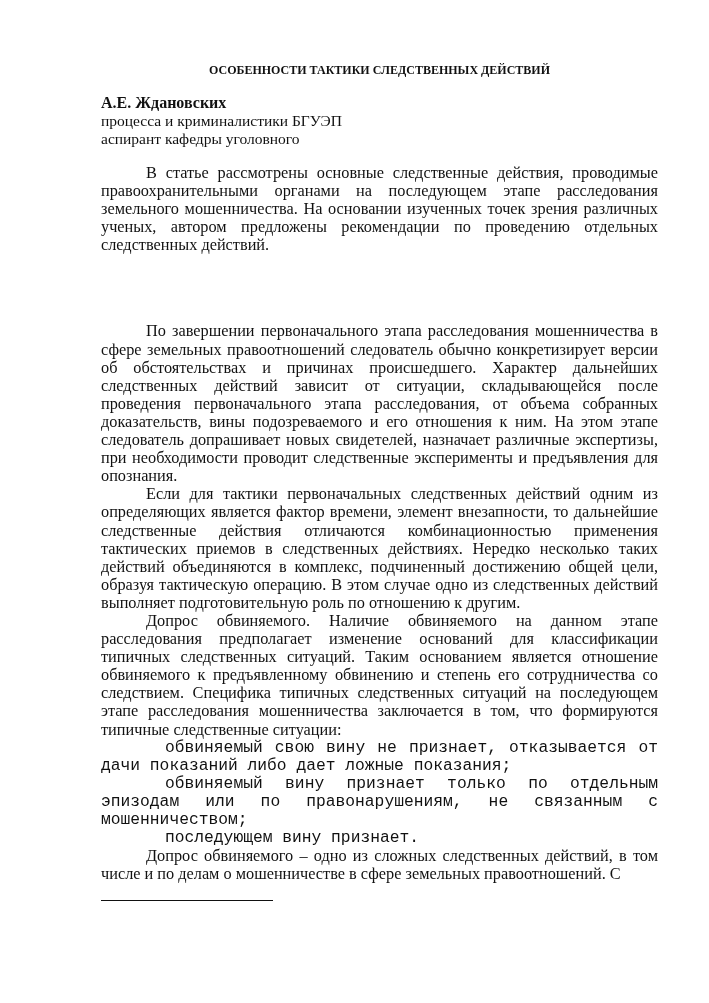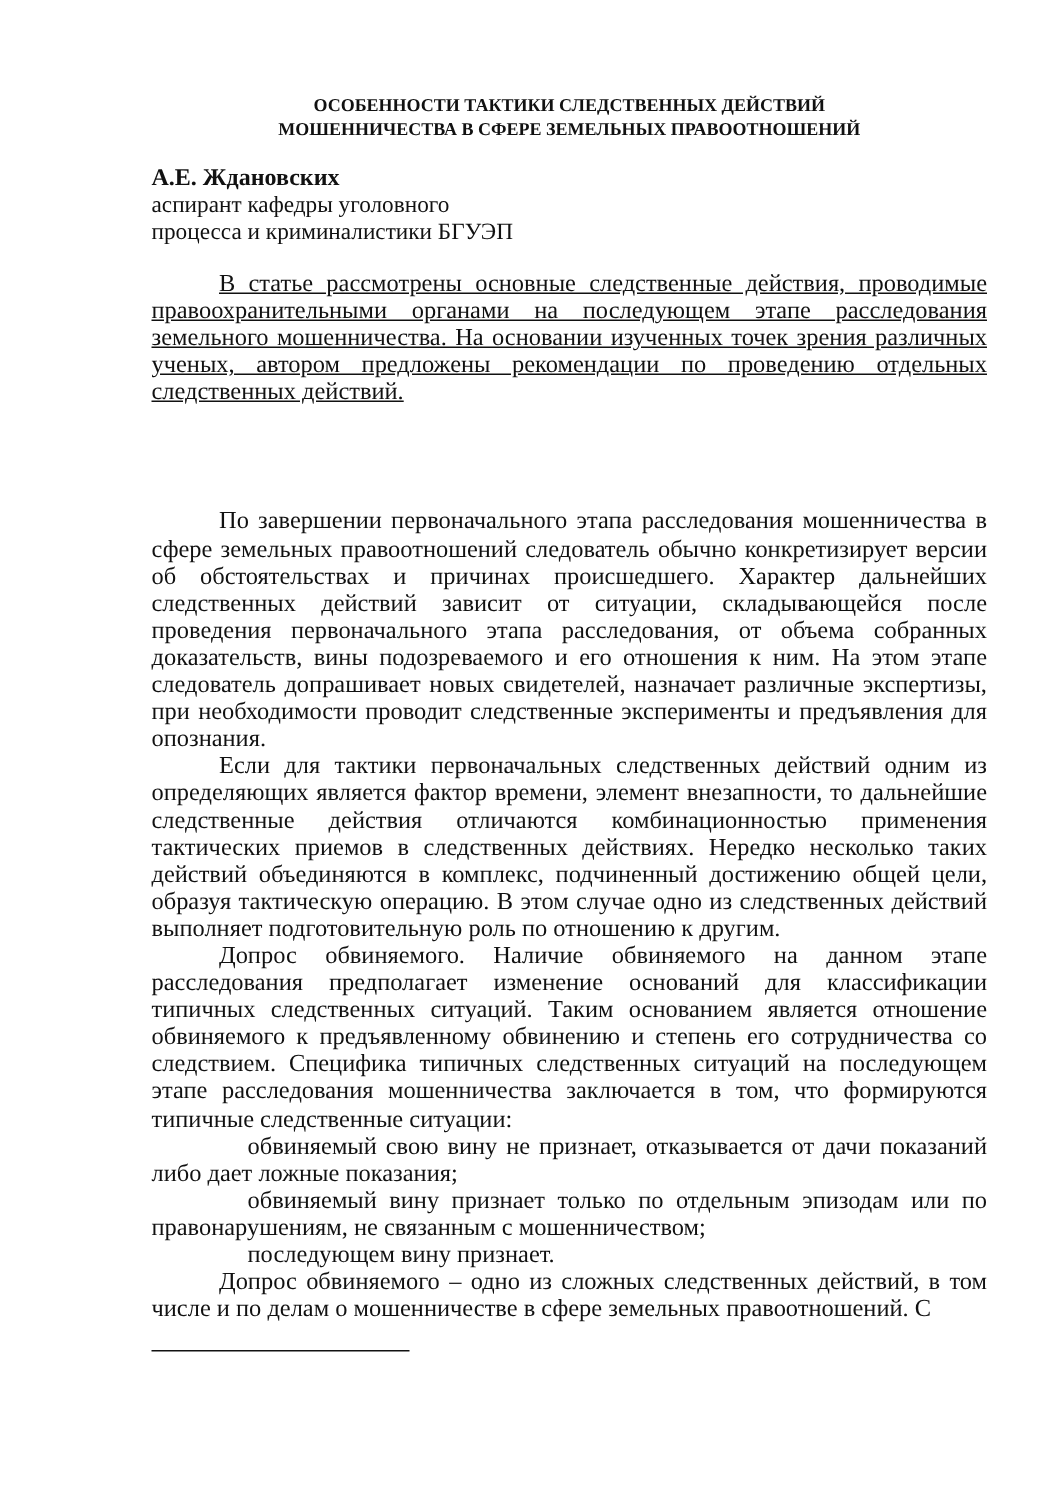--- a/index.html
+++ b/index.html
@@ -4,40 +4,39 @@
 <style>
   html, body { margin: 0; padding: 0; background: #ffffff; }
   body { width: 709px; height: 1003px; position: relative; overflow: hidden;
          font-family: "Liberation Serif", "DejaVu Serif", serif; color: #111; }
   .page { position: absolute; left: 101px; top: 62px; width: 557px; }
   .title { text-align: center; font-weight: bold; font-size: 12px; line-height: 16px;
            margin: 0; letter-spacing: 0; }
   .title div { white-space: nowrap; }
   .author-block { margin-top: 16px; font-size: 15.5px; line-height: 18px; }
   .author-name { font-weight: bold; font-size: 16px; }
-  .abstract { margin-top: 16px; text-decoration: underline; }
+  .abstract { margin-top: 16px; }
   p { margin: 0; font-size: 16.3px; line-height: 18.1px; text-align: justify; text-indent: 45px; }
-  p.list { text-indent: 64px; }
+  p.list { text-indent: 64px; font-family: Liberation Mono, monospace; }
   .gap { height: 68px; }
   .footnote-rule { position: absolute; left: 101px; top: 900px; width: 172px; height: 0;
                    border-top: 1px solid #111; }
 </style>
 </head>
 <body>
 
 <div class="page">
   <div class="title">
     <div>ОСОБЕННОСТИ ТАКТИКИ СЛЕДСТВЕННЫХ ДЕЙСТВИЙ</div>
-    <div>МОШЕННИЧЕСТВА В СФЕРЕ ЗЕМЕЛЬНЫХ ПРАВООТНОШЕНИЙ</div>
   </div>
 
   <div class="author-block">
     <div class="author-name">А.Е. Ждановских</div>
+    <div>процесса и криминалистики БГУЭП</div>
     <div>аспирант кафедры уголовного</div>
-    <div>процесса и криминалистики БГУЭП</div>
   </div>
 
   <div class="abstract">
     <p>В статье рассмотрены основные следственные действия, проводимые правоохранительными органами на последующем этапе расследования земельного мошенничества. На основании изученных точек зрения различных ученых, автором предложены рекомендации по проведению отдельных следственных действий.</p>
   </div>
 
   <div class="gap"></div>
 
   <div id="body-text">
     <p>По завершении первоначального этапа расследования мошенничества в сфере земельных правоотношений следователь обычно конкретизирует версии об обстоятельствах и причинах происшедшего. Характер дальнейших следственных действий зависит от ситуации, складывающейся после проведения первоначального этапа расследования, от объема собранных доказательств, вины подозреваемого и его отношения к ним. На этом этапе следователь допрашивает новых свидетелей, назначает различные экспертизы, при необходимости проводит следственные эксперименты и предъявления для опознания.</p>

